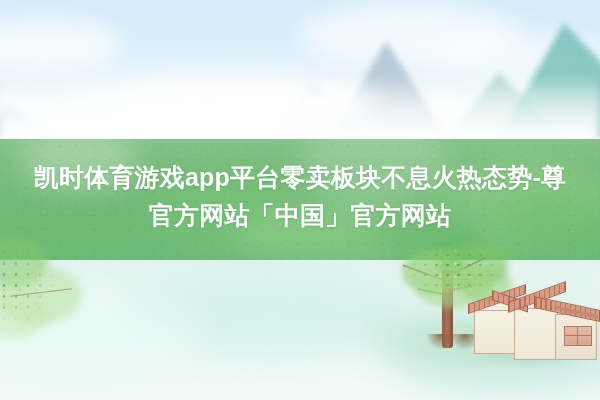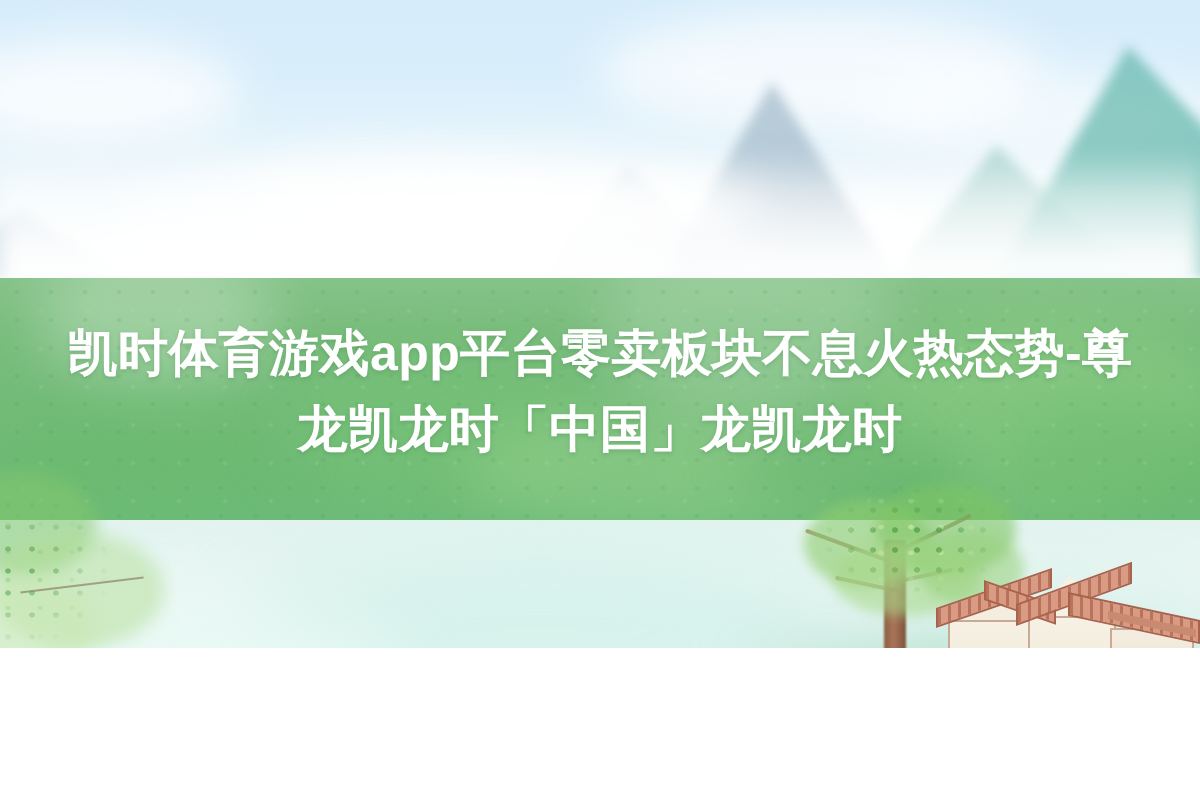--- a/index.html
+++ b/index.html
@@ -8,21 +8,21 @@
     padding: 0;
     background: #ffffff;
   }
   body {
     font-family: "Liberation Sans", "DejaVu Sans", sans-serif;
   }
 
   .banner {
     position: relative;
     width: 600px;
-    height: 324px;
+    height: 400px;
     overflow: hidden;
     background: #ec4899;
   }
 
   
   .sky {
     position: absolute;
     left: 0; top: 0;
     width: 600px;
     height: 139px;
@@ -501,16 +501,16 @@
     <div class="roof roof-right"></div>
     <div class="eave"></div>
     <div class="window">
       <div class="mull-h"></div>
       <div class="mull-v"></div>
     </div>
   </div>
 
   <div class="headline">
     <span class="ln">凯时体育游戏app平台零卖板块不息火热态势-尊</span>
-    <span class="ln">龙凯龙时「中国」龙凯龙时</span>
+    <span class="ln">官方网站「中国」官方网站</span>
   </div>
 
 </div>
 
 </body></html>

